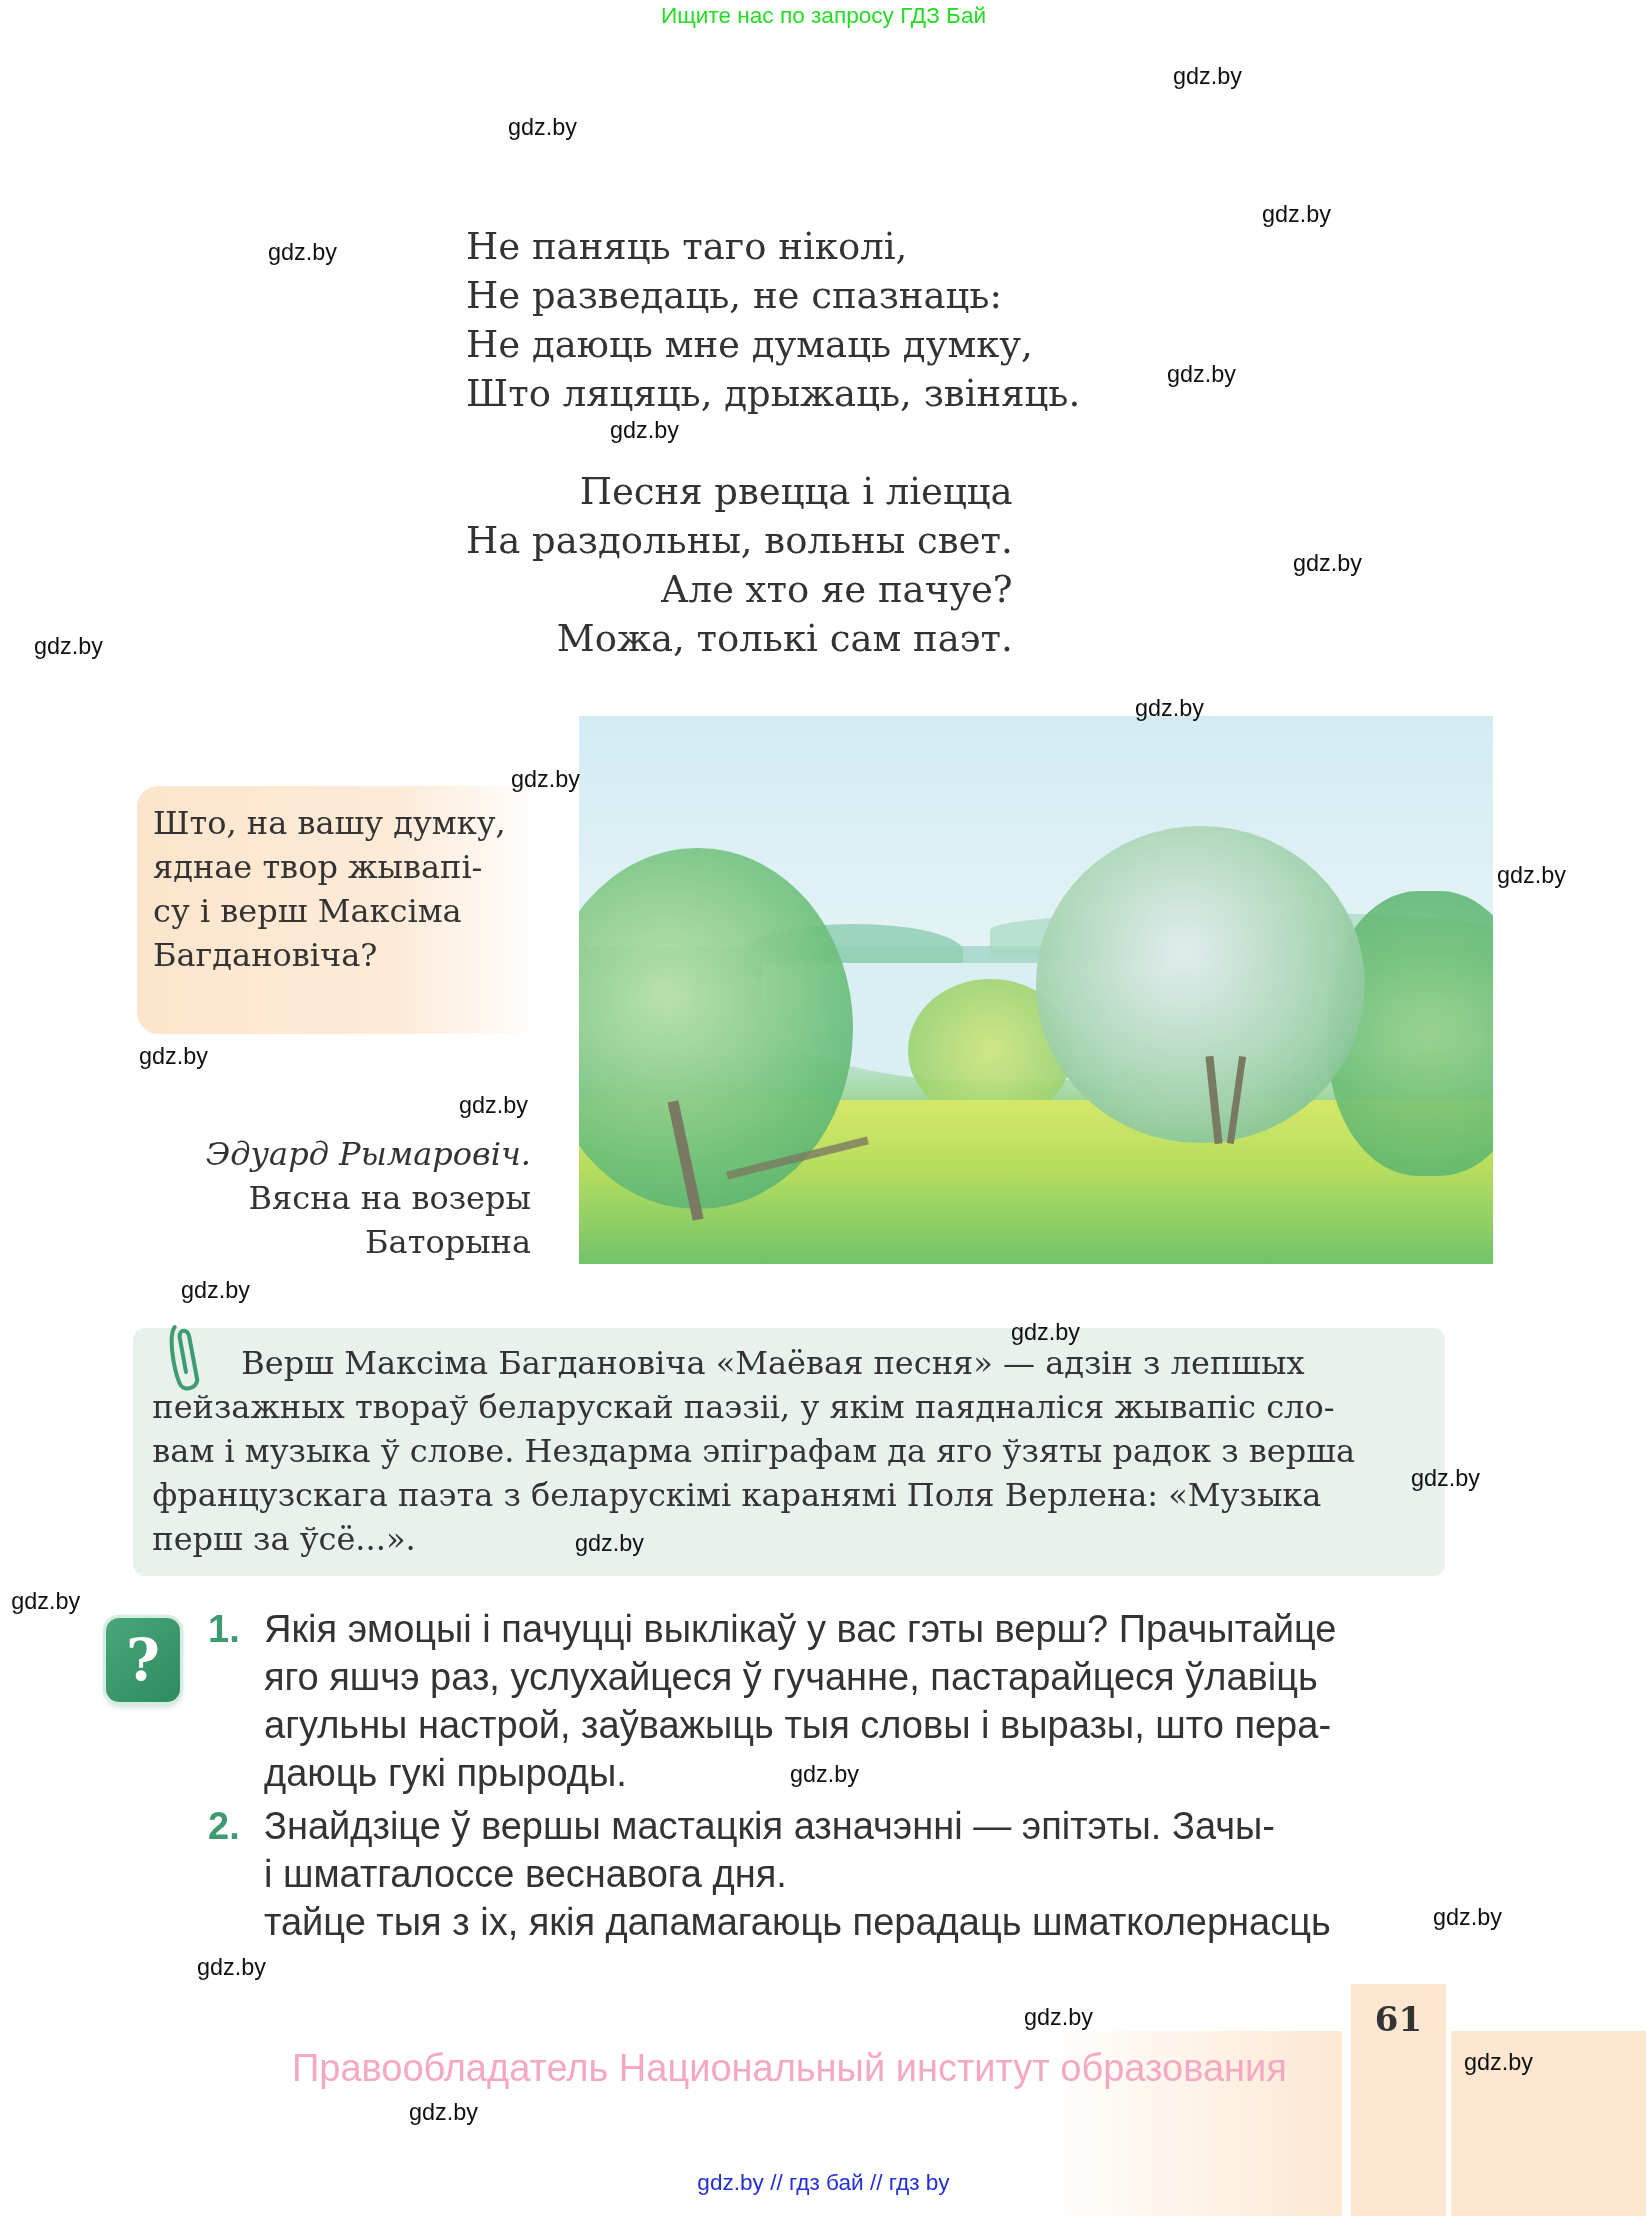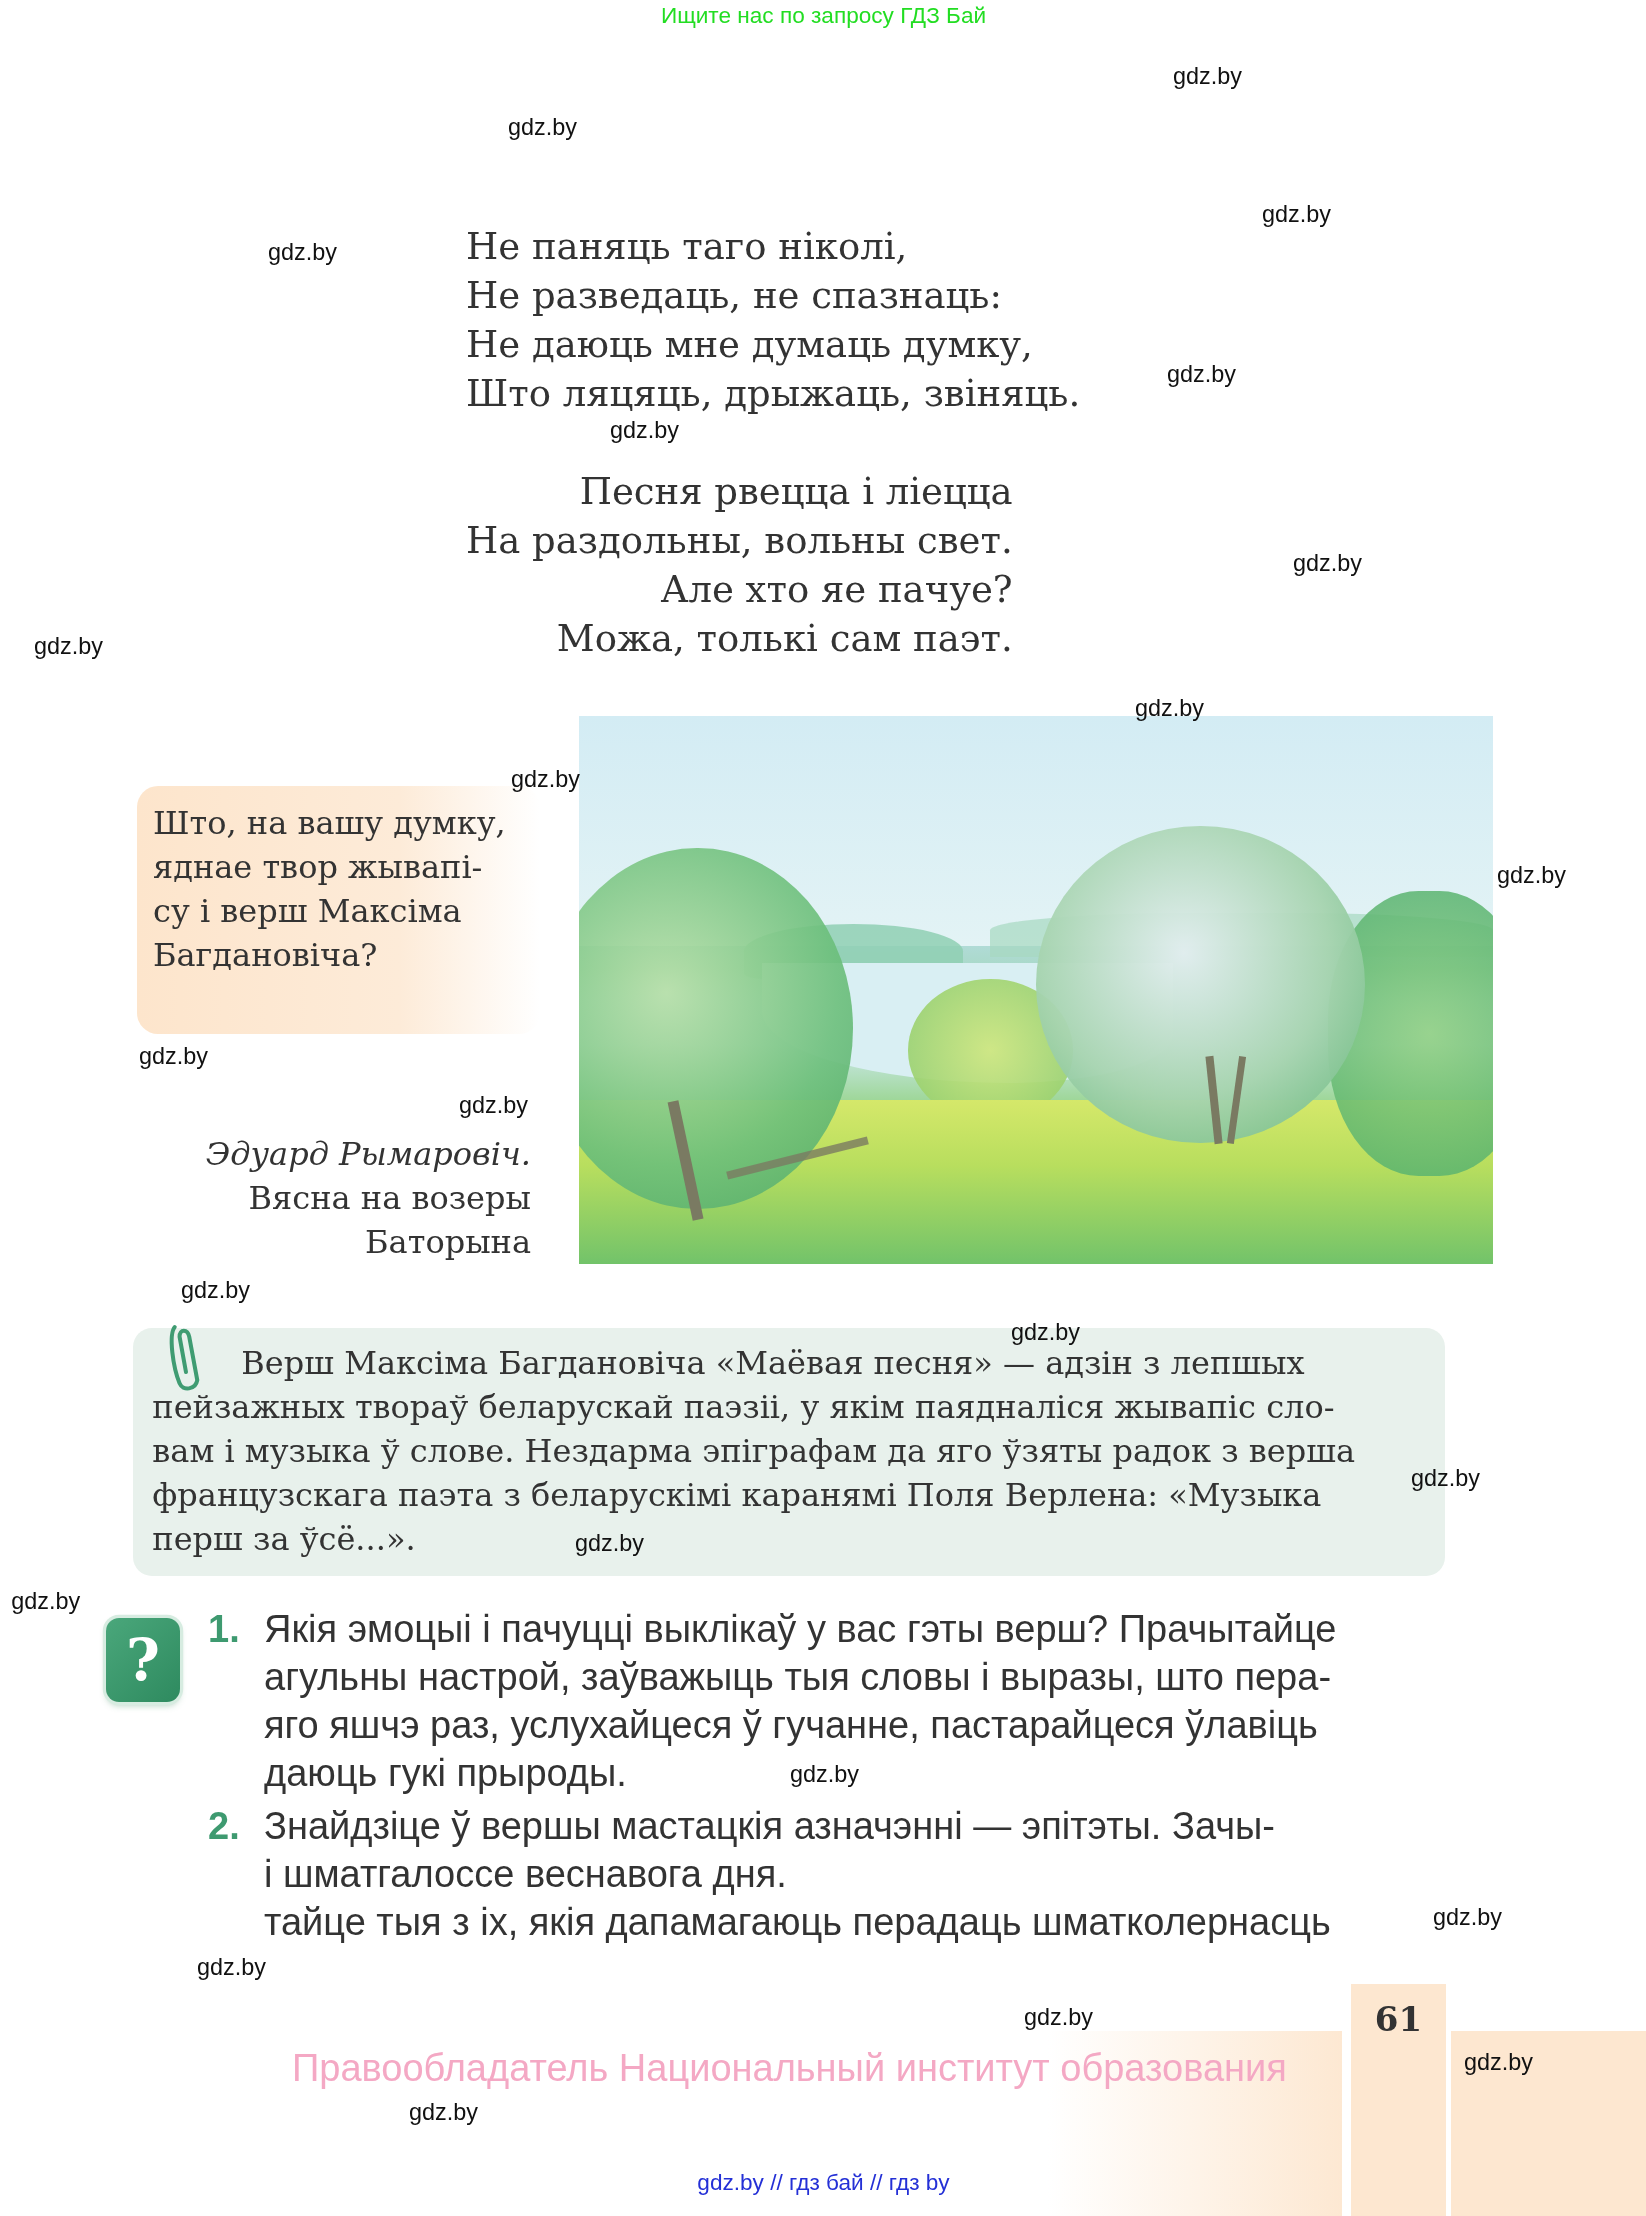--- a/index.html
+++ b/index.html
@@ -45,21 +45,21 @@
     .painting .lake { position: absolute; left: 20%; top: 45%; width: 45%; height: 22%; background: #d9eff3; border-radius: 0 0 40% 60%; }
     .painting .tree-left { position: absolute; left: -4%; top: 24%; width: 34%; height: 66%; border-radius: 50%; background: radial-gradient(circle at 40% 40%, #b9e0a8, #6cbf7b 60%, #4ea766); opacity: .9; }
     .painting .tree-right { position: absolute; left: 50%; top: 20%; width: 36%; height: 58%; border-radius: 50%; background: radial-gradient(circle at 45% 40%, #e3eef0, #a7d4b0 55%, #62b57a); opacity: .95; }
     .painting .tree-far { position: absolute; left: 82%; top: 32%; width: 22%; height: 52%; border-radius: 45%; background: radial-gradient(circle, #8fcf7e, #4fae6c); opacity: .85; }
     .painting .trees-mid { position: absolute; left: 36%; top: 48%; width: 18%; height: 26%; border-radius: 50%; background: radial-gradient(circle, #cde67a, #8ccb6b); opacity: .9; }
     .painting .meadow { position: absolute; left: 0; top: 70%; width: 100%; height: 30%; background: linear-gradient(180deg, #d5e86a 0%, #b8de5e 40%, #72c36a 100%); }
     .painting .trunk { position: absolute; background: #7a7a62; }
 
     .info-box {
       position: absolute; left: 133px; top: 1328px; width: 1312px; height: 248px;
-      background: #e8f1ec; border-radius: 19px;
+      background: #e8f1ec; border-radius: 12px;
     }
     .info-box .text {
       position: absolute; left: 0; top: 13px; width: 1290px; padding-left: 19.3px;
       font-family: "DejaVu Serif", serif; font-size: 32px; line-height: 44px; color: #333;
     }
     .info-box .text span { display: block; white-space: nowrap; }
     .info-box .text span.first { padding-left: 89px; }
     .paperclip { position: absolute; left: 165px; top: 1319px; width: 42px; height: 74px; z-index: 3; }
 
     .qicon {
@@ -156,22 +156,22 @@
     <span>перш за ўсё...».</span>
   </div>
 </div>
 
 <div class="qicon">?</div>
 
 <div class="tasks">
   <div class="task">
     <span class="num">1.</span>
     <span class="ln">Якія эмоцыі і пачуцці выклікаў у вас гэты верш? Прачытайце</span>
+    <span class="ln">яго яшчэ раз, услухайцеся ў гучанне, пастарайцеся ўлавіць</span>
     <span class="ln">агульны настрой, заўважыць тыя словы і выразы, што пера-</span>
-    <span class="ln">яго яшчэ раз, услухайцеся ў гучанне, пастарайцеся ўлавіць</span>
     <span class="ln">даюць гукі прыроды.</span>
   </div>
   <div class="task">
     <span class="num">2.</span>
     <span class="ln">Знайдзіце ў вершы мастацкія азначэнні — эпітэты. Зачы-</span>
     <span class="ln">і шматгалоссе веснавога дня.</span>
     <span class="ln">тайце тыя з іх, якія дапамагаюць перадаць шматколернасць</span>
   </div>
 </div>
 

